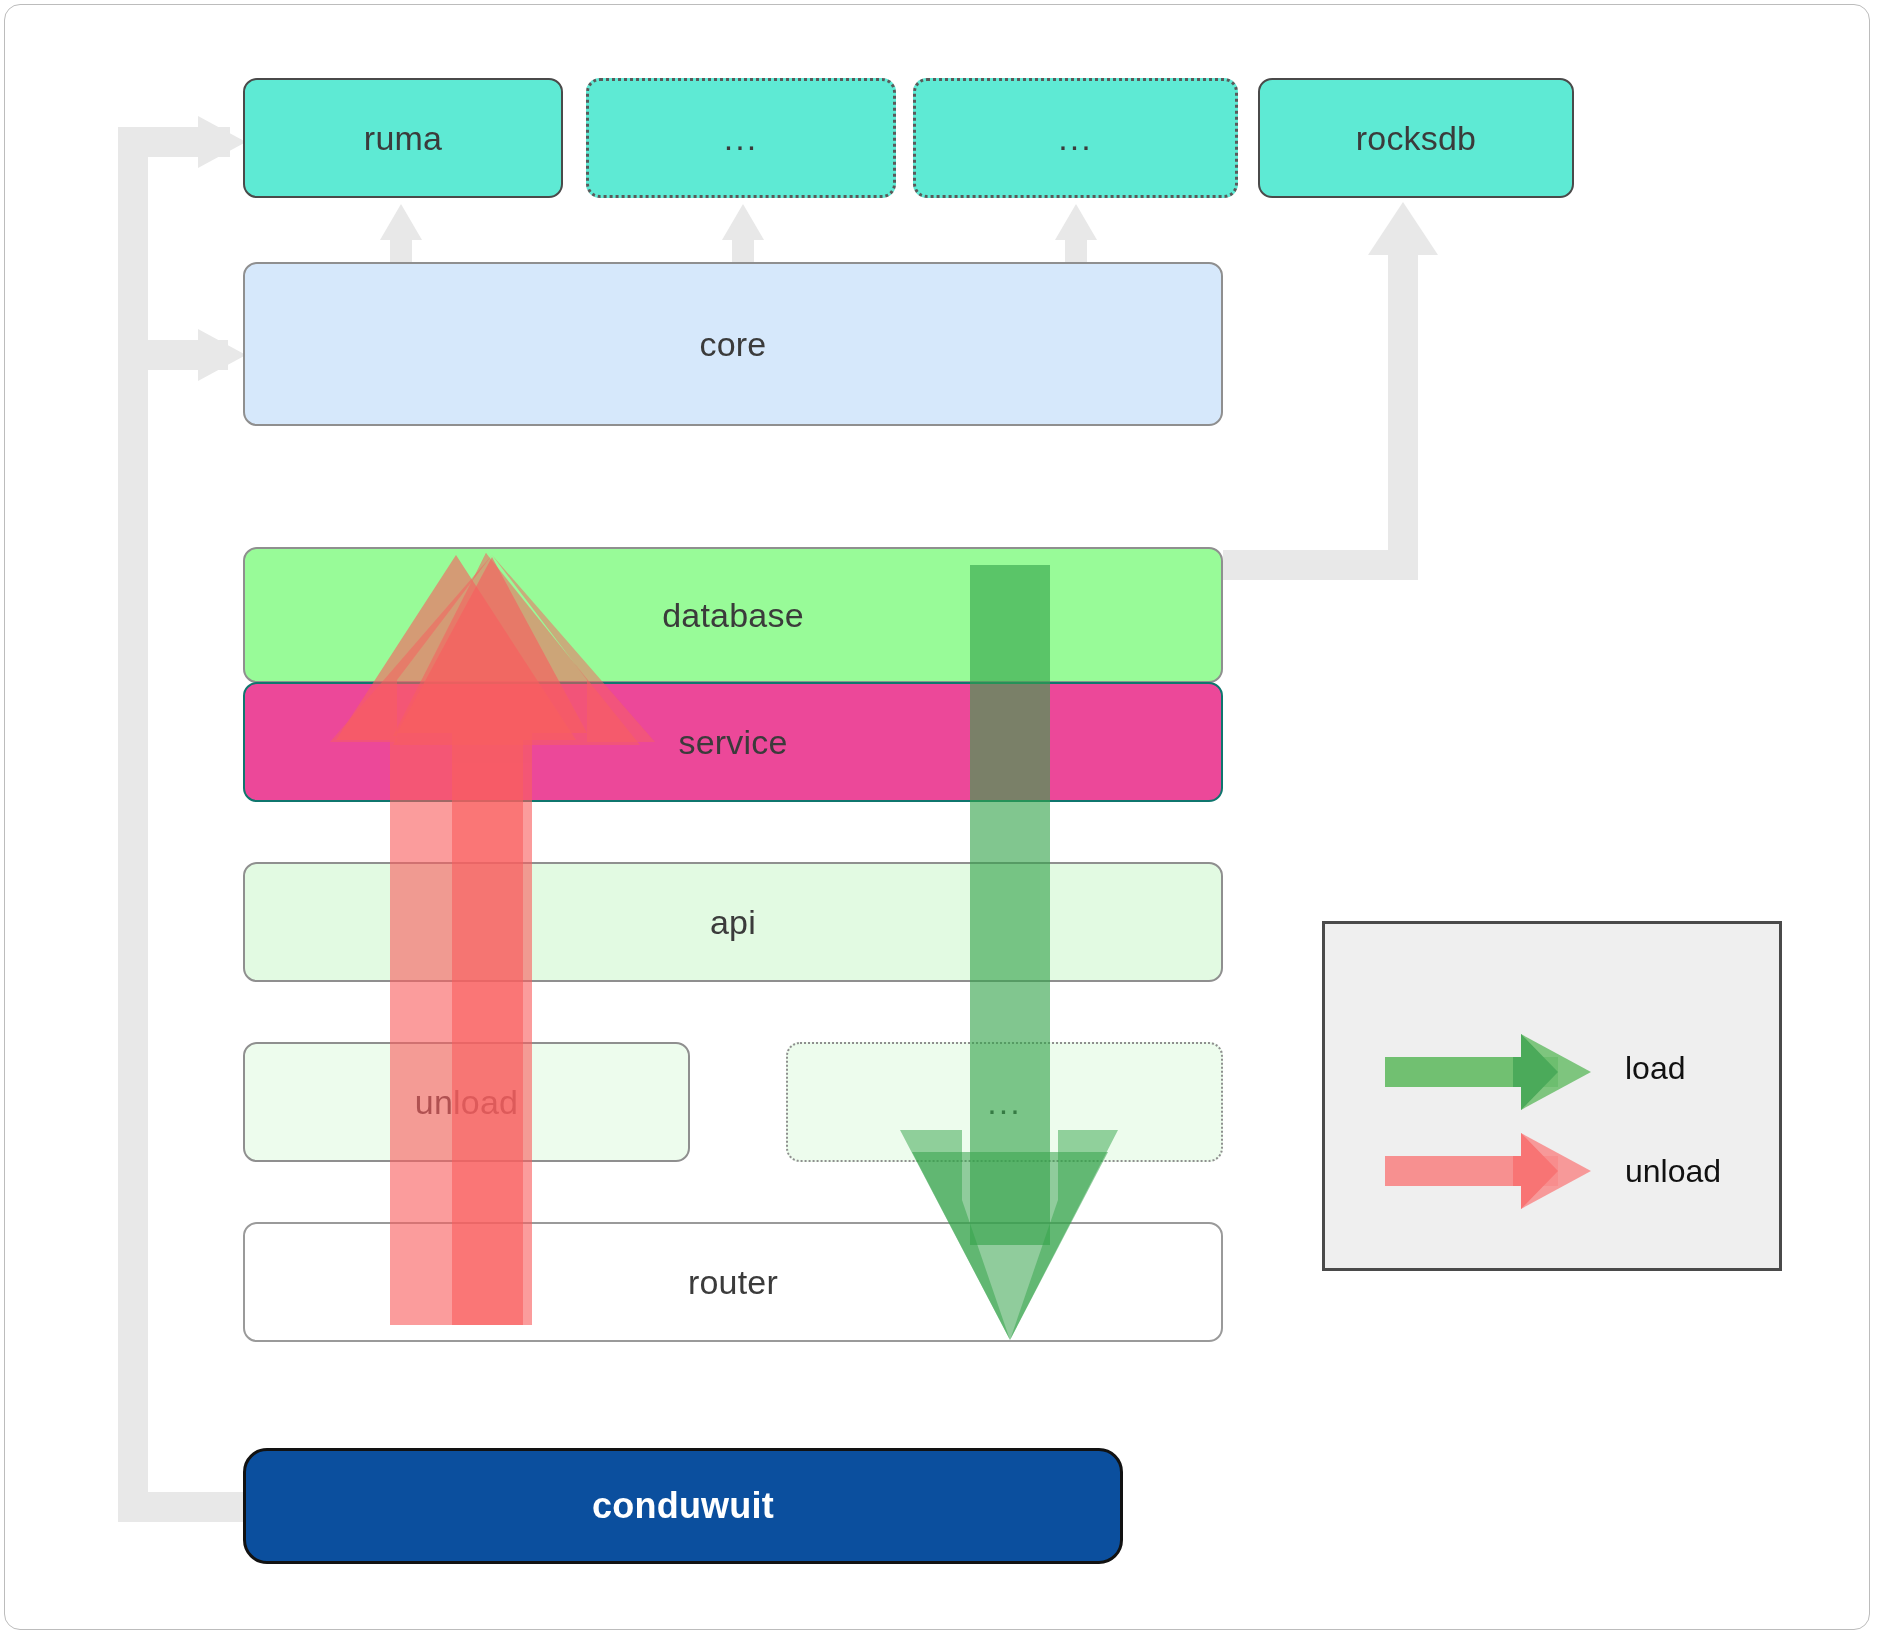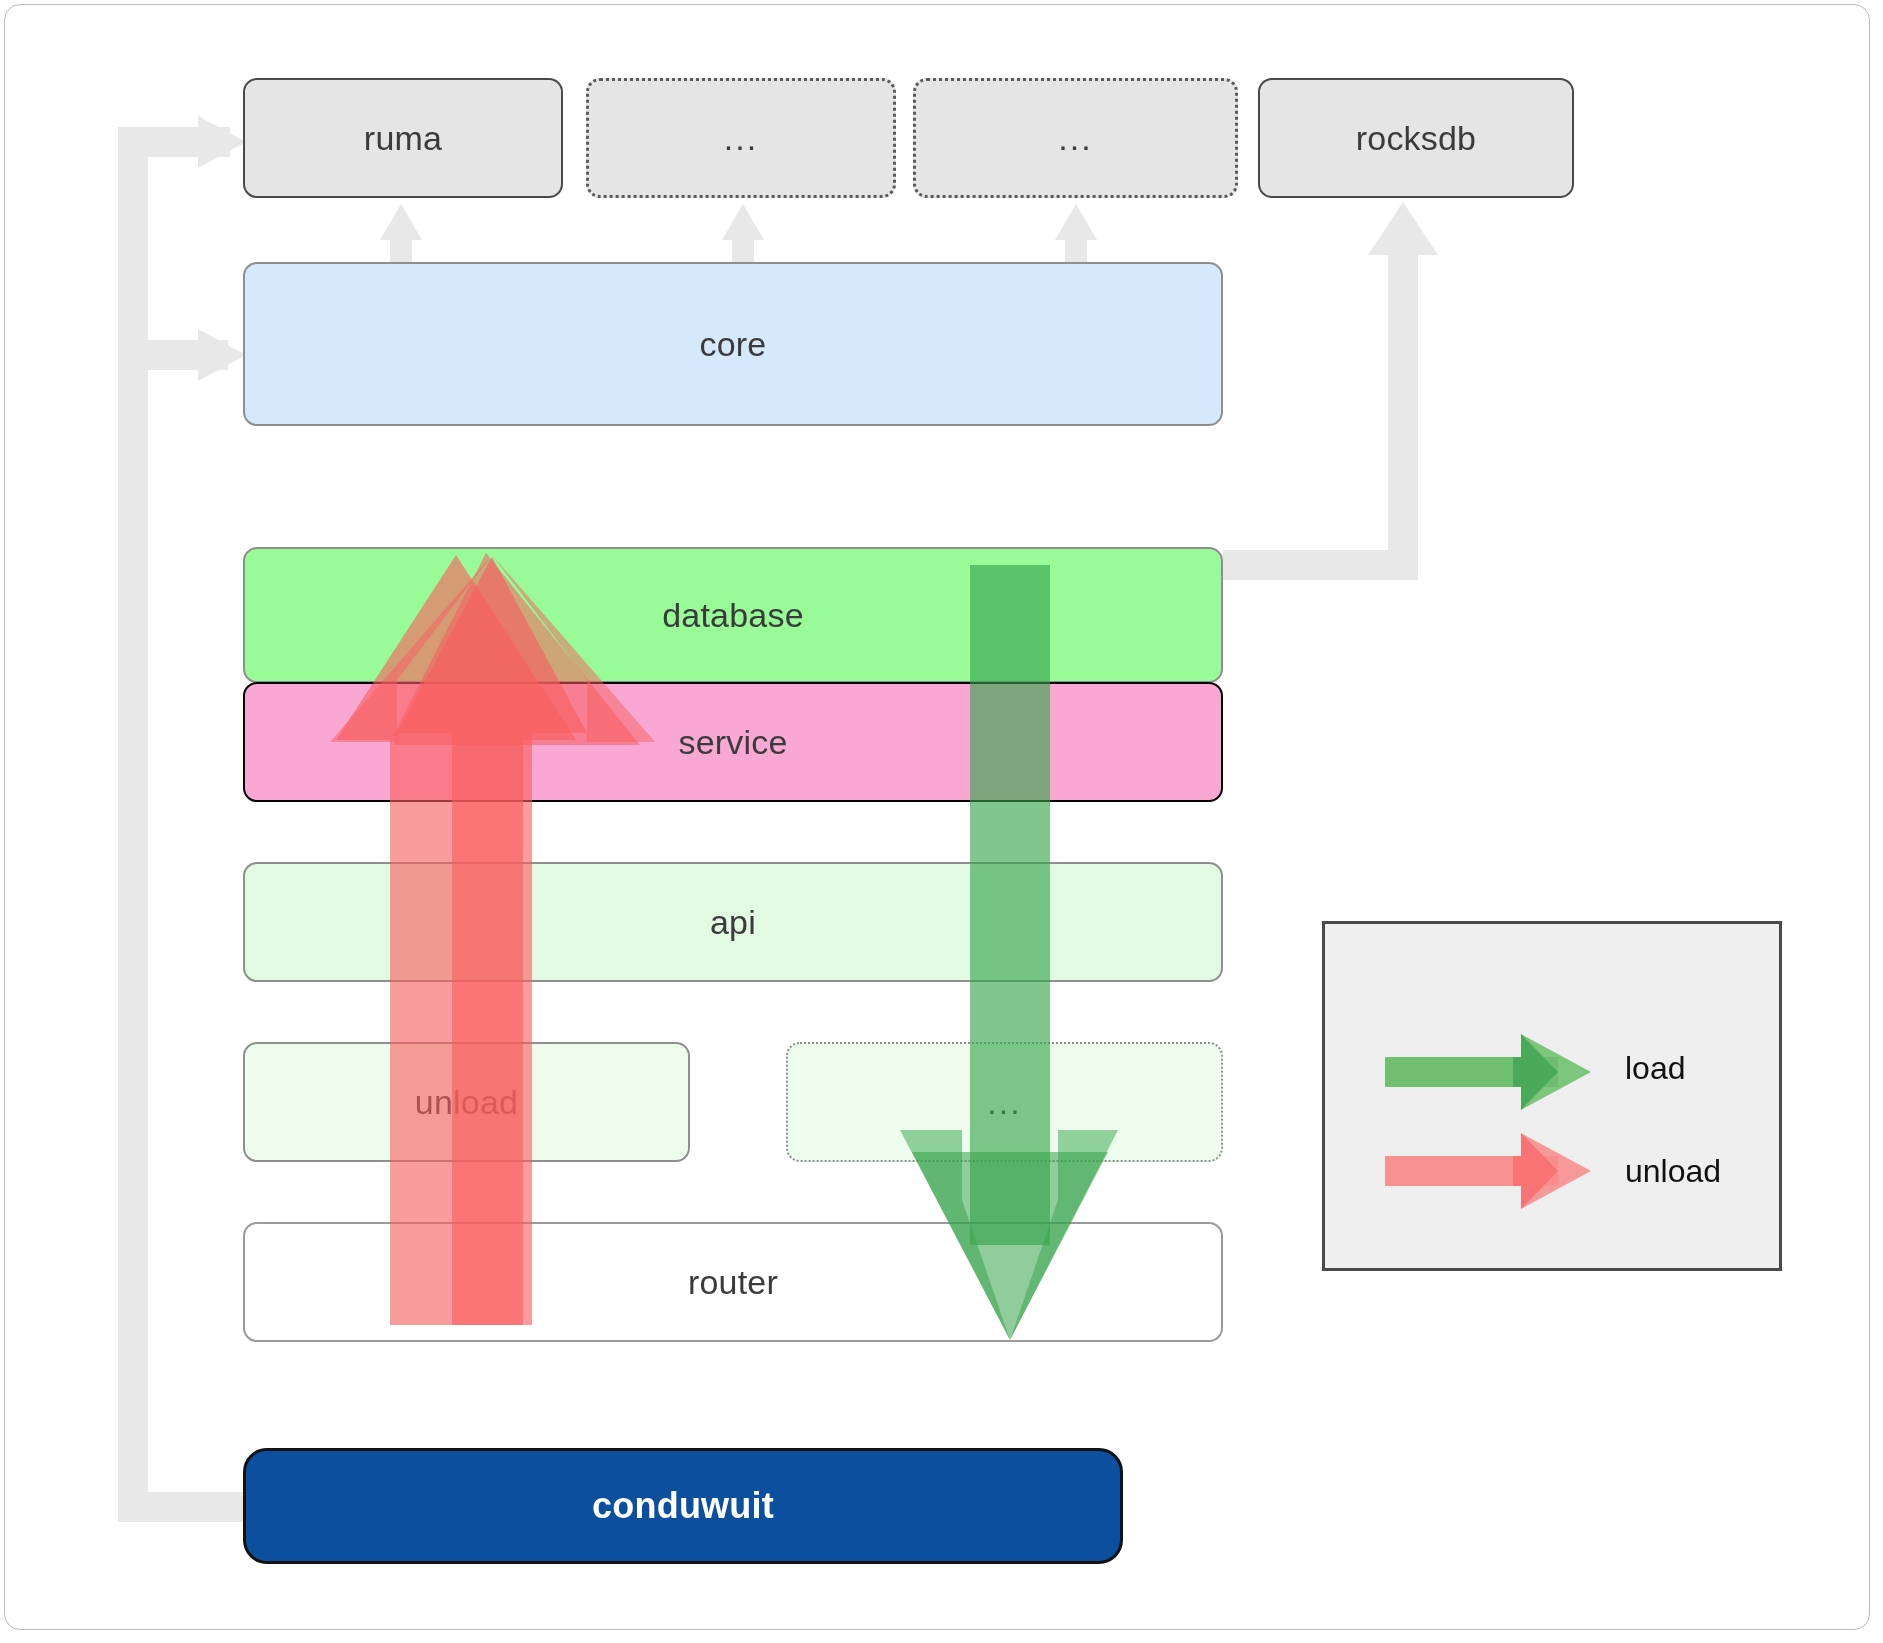--- a/index.html
+++ b/index.html
@@ -43,21 +43,21 @@
   }
   .box .dots {
     font-size: 34px;
     color: #3b3b3b;
     letter-spacing: 2px;
     line-height: 0.2;
   }
 
   
   .dep {
-    background: #e5e5e5;
+    background: #5eead4;
     border: 2.5px solid #4a4a4a;
     height: 120px;
     top: 78px;
   }
   .dep.dotted { border-style: dotted; border-width: 3px; border-color: #5a5a5a; }
 
   .core {
     background: #d6e8fb;
     border: 2px solid #8f8f8f;
     left: 243px;
@@ -68,22 +68,22 @@
   .database {
     background: #98fb98;
     border: 2px solid #8f8f8f;
     left: 243px;
     top: 503px;
     width: 980px;
     height: 136px;
     margin-top: 44px;
   }
   .service {
-    background: #f9a8d4;
-    border: 2px solid #000000;
+    background: #ec4899;
+    border: 2px solid #0f766e;
     left: 243px;
     top: 682px;
     width: 980px;
     height: 120px;
   }
   .api {
     background: #e2fae2;
     border: 2px solid #8f8f8f;
     left: 243px;
     top: 862px;

